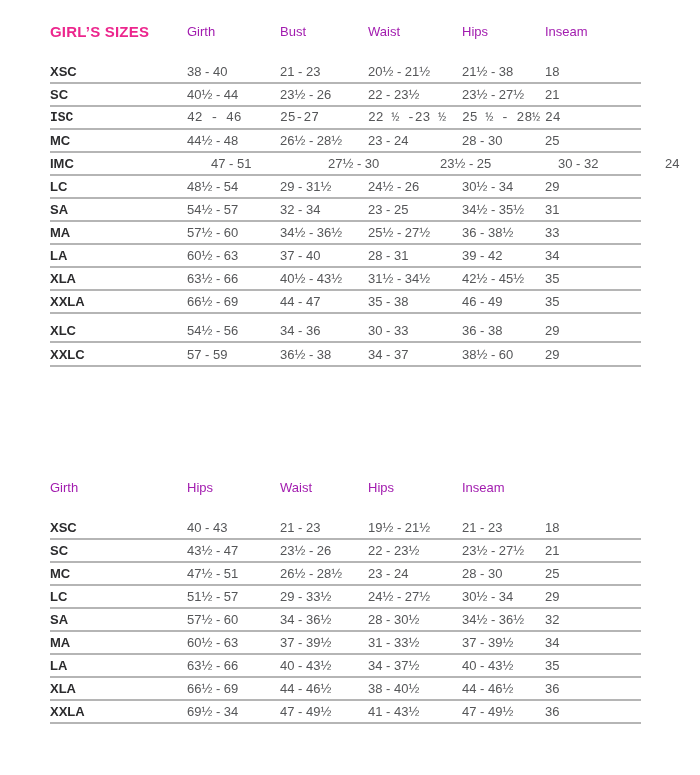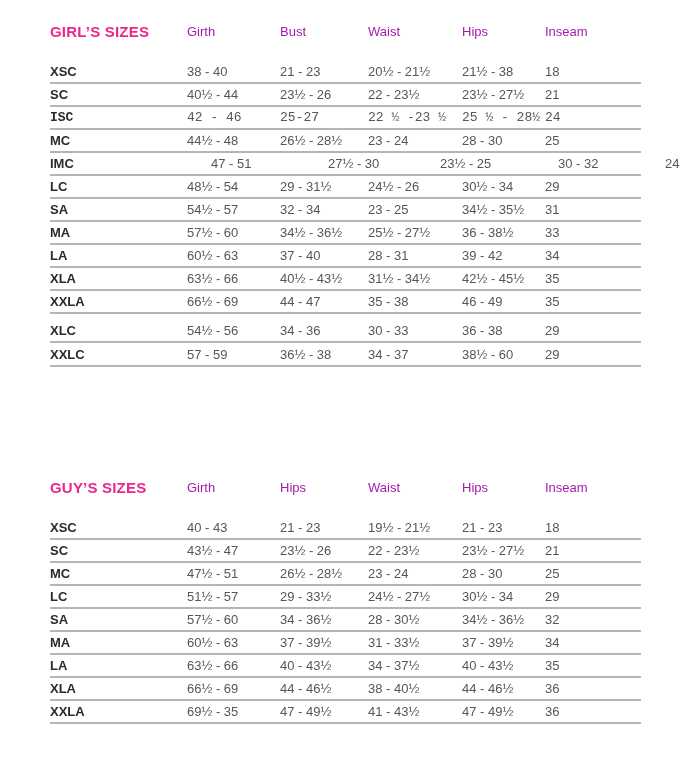--- a/index.html
+++ b/index.html
@@ -198,21 +198,20 @@
           <span class="cell-val">36½ - 38</span>
           <span class="cell-val">34 - 37</span>
           <span class="cell-val">38½ - 60</span>
           <span class="cell-val">29</span>
         </div>
       </div>
   </div>
 
   <div class="size-table">
     <div class="thead guys">
-      <span class="section-title accent" style="color: rgb(236, 38, 141);">GUY’S SIZES</span>
 
     <span class="col-label">Girth</span>
         <span class="col-label">Hips</span>
         <span class="col-label">Waist</span>
         <span class="col-label">Hips</span>
         <span class="col-label">Inseam</span>
       </div>
     <div class="head-gap"></div>
     <div>
         <div class="trow" style="border-bottom-color: rgb(181, 181, 181);">
@@ -274,21 +273,21 @@
         <div class="trow" style="border-bottom-color: rgb(181, 181, 181);">
           <span class="cell-size">XLA</span>
           <span class="cell-val">66½ - 69</span>
           <span class="cell-val">44 - 46½</span>
           <span class="cell-val">38 - 40½</span>
           <span class="cell-val">44 - 46½</span>
           <span class="cell-val">36</span>
         </div>
         <div class="trow" style="border-bottom-color: rgb(181, 181, 181);">
           <span class="cell-size">XXLA</span>
-          <span class="cell-val">69½ - 35</span>
+          <span class="cell-val">69½ - 34</span>
           <span class="cell-val">47 - 49½</span>
           <span class="cell-val">41 - 43½</span>
           <span class="cell-val">47 - 49½</span>
           <span class="cell-val">36</span>
         </div>
       </div>
   </div>
 
 </div>
 

